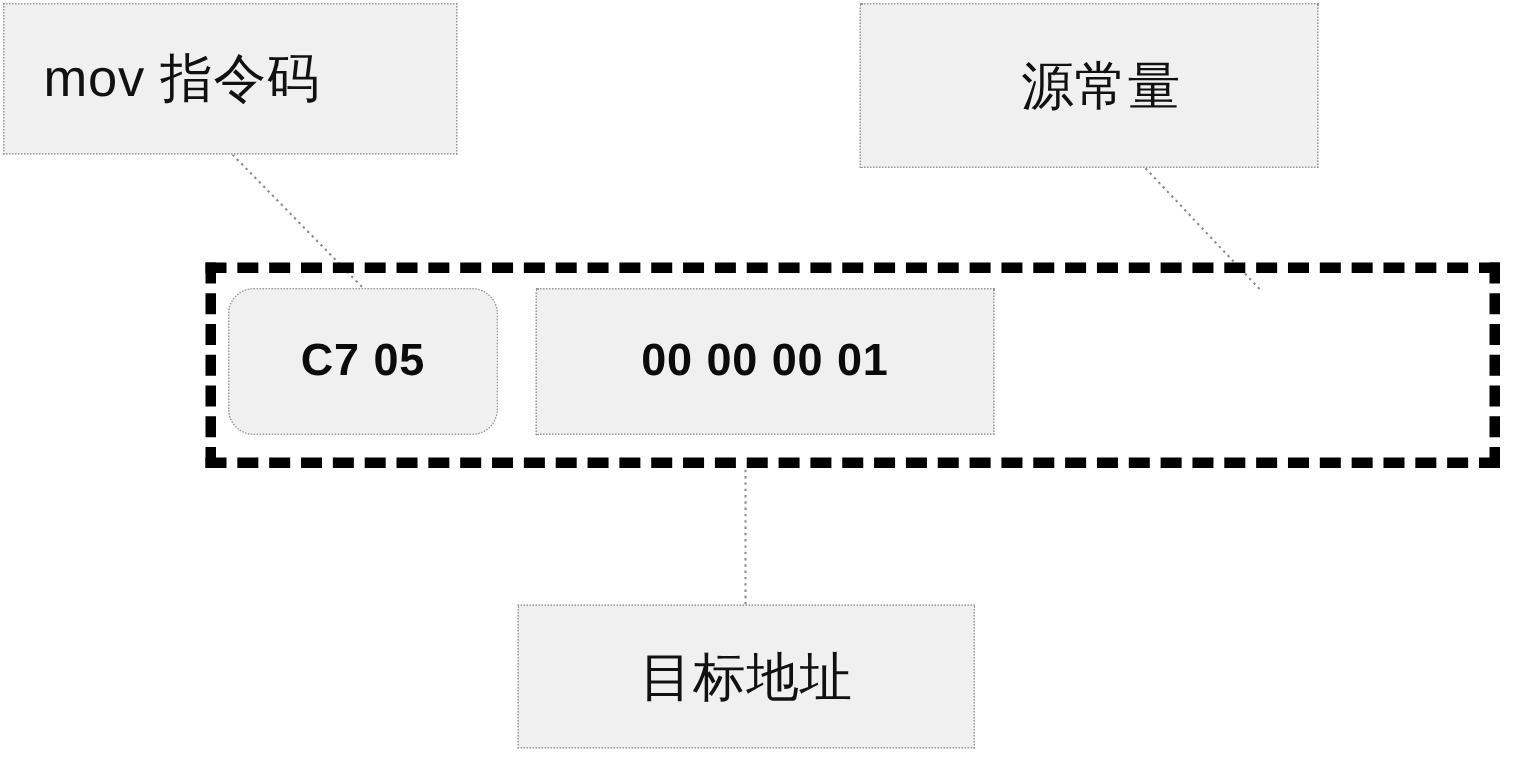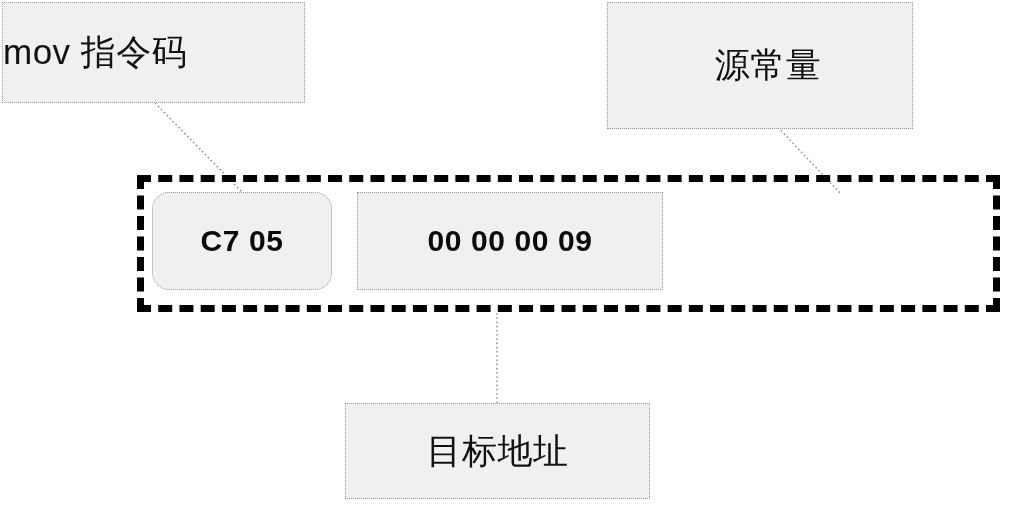--- a/index.html
+++ b/index.html
@@ -47,26 +47,27 @@
     font-weight: 400;
     letter-spacing: 0.5px;
     white-space: nowrap;
   }
   #label-opcode {
     left: 2px;
     top: 2px;
     width: 303px;
     height: 101px;
     justify-content: flex-start;
+    padding-left: 26px;
   }
   #label-immediate {
-    left: 607px;
+    left: 573px;
     top: 2px;
     width: 306px;
-    height: 127px;
+    height: 110px;
     padding-left: 16px;
   }
   #label-dest-address {
     left: 345px;
     top: 403px;
     width: 305px;
     height: 96px;
   }
 
   
@@ -114,18 +115,18 @@
   </svg>
 
   <div class="label-box" id="label-opcode">mov 指令码</div>
 
   <div class="label-box" id="label-immediate">源常量</div>
 
   <div id="instruction-container"></div>
 
   <div class="byte-box" id="byte-box-opcode">C7 05</div>
 
-  <div class="byte-box" id="byte-box-address">00 00 00 09</div>
+  <div class="byte-box" id="byte-box-address">00 00 00 01</div>
 
 
   <div class="label-box" id="label-dest-address">目标地址</div>
 
 </div>
 
 </body></html>

